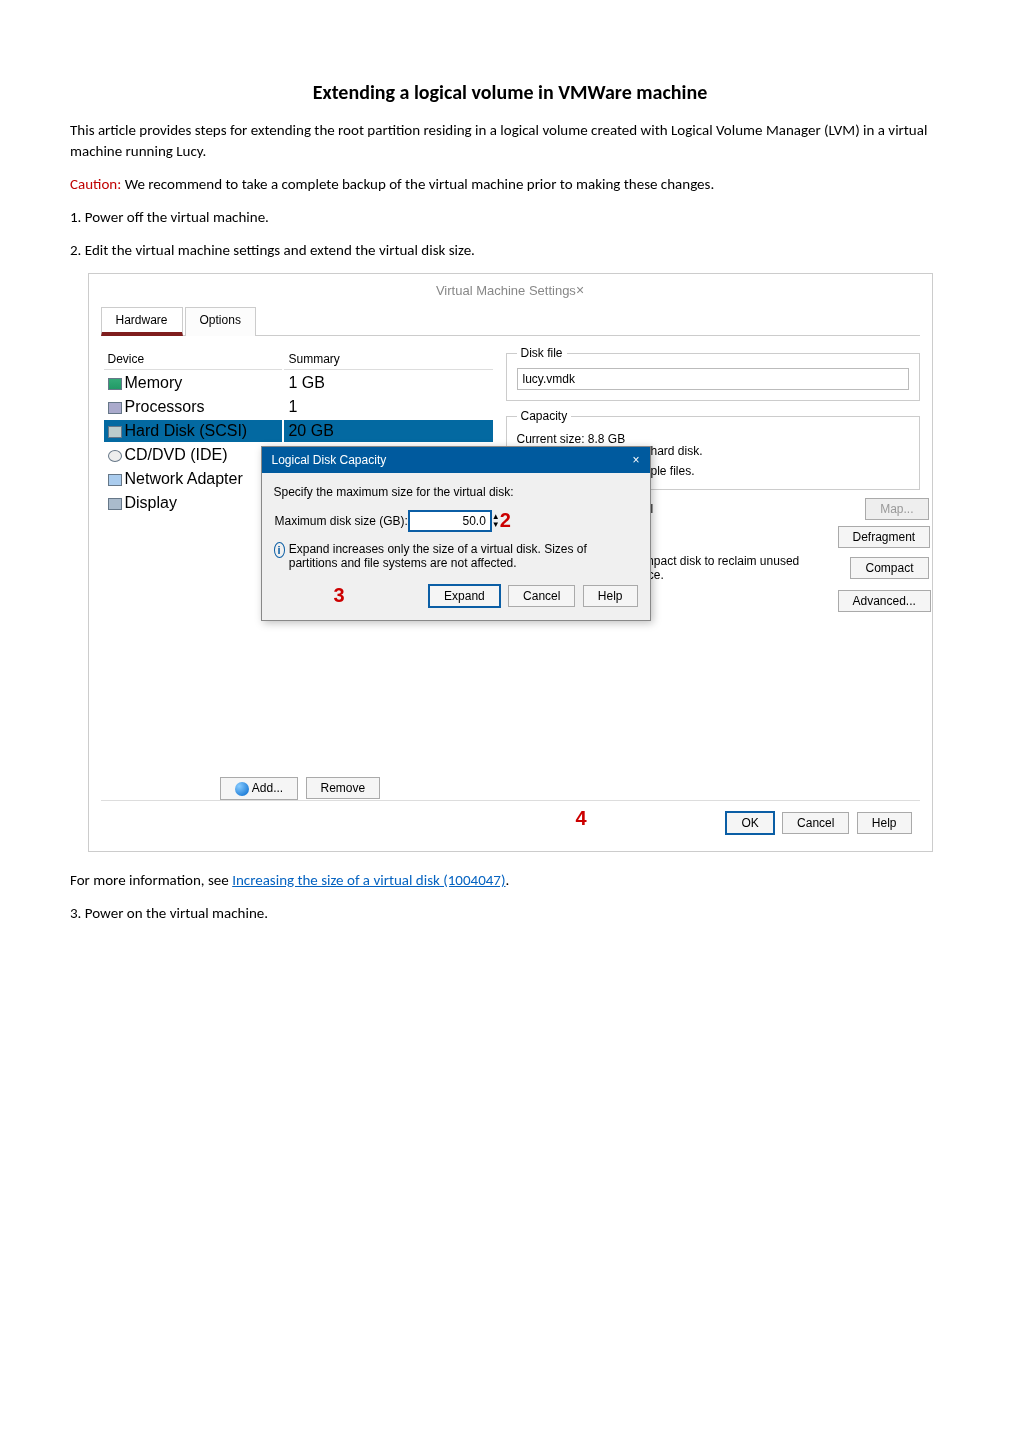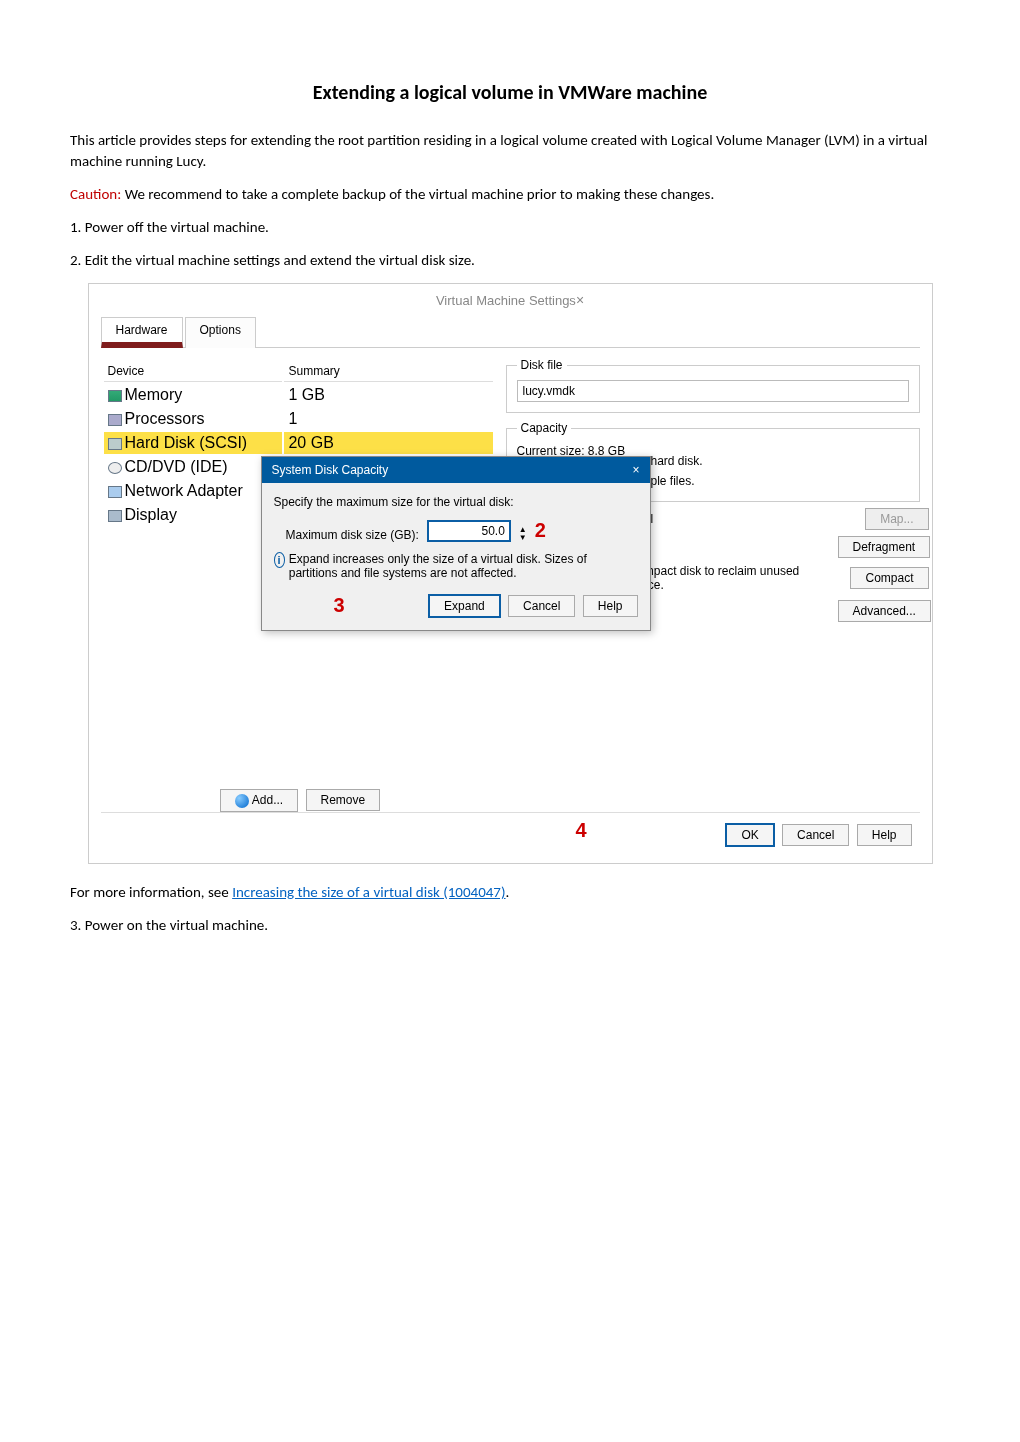--- a/index.html
+++ b/index.html
@@ -8,21 +8,21 @@
       background: #fff;
       width: 1020px;
       padding: 80px 70px;
       color: #000;
       font-size: 15px;
     }
     .title {
       text-align: center;
       font-size: 20px;
       font-weight: bold;
-      margin-bottom: 26px;
+      margin-bottom: 16px;
     }
     .para {
       margin-bottom: 12px;
       line-height: 1.4;
     }
     .caution { color: #c00000; font-weight: normal; }
     .link { color: #0563c1; text-decoration: underline; }
 
     .screenshot {
       width: 845px;
@@ -51,42 +51,42 @@
     .tab {
       padding: 5px 14px;
       border: 1px solid #ccc;
       border-bottom: none;
       margin-right: 2px;
       background: #fcfcfc;
       position: relative;
       top: 1px;
       font-size: 12px;
     }
-    .tab.active { background: #fff; border-bottom: 6px solid #7f1d1d; }
+    .tab.active { background: #fff; border-bottom: 4px solid #7f1d1d; }
 
     .main-row { display: flex; gap: 10px; }
     .left-panel { width: 395px; }
     .right-panel { flex: 1; position: relative; }
 
     .device-table {
       border: 1px solid transparent;
     }
     .device-table th {
       text-align: left;
       font-weight: normal;
       padding: 3px 4px;
       border-bottom: 1px solid #ddd;
       font-size: 12px;
     }
     .device-table td {
       padding: 2px 4px;
       font-size: 16px;
       margin-top: 45px;
     }
-    .device-table tr.selected td { background: #fde047; }
+    .device-table tr.selected td { background: #0369a1; }
     .icon-box {
       display: inline-block;
       width: 14px;
       height: 12px;
       margin-right: 3px;
       vertical-align: middle;
       background: #8aa;
       border: 1px solid #678;
     }
     .icon-mem { background: linear-gradient(#3a7, #296); }
@@ -298,26 +298,26 @@
           <span class="btn-col"><button class="btn">Compact</button></span>
         </div>
       <div class="row" style="margin-top:8px;justify-content:center;">
           <span class="label-col"></span>
           <span class="btn-col"><button class="btn">Advanced...</button></span>
         </div>
     </div>
 
     <div class="expand-dialog" style="top:172px; left:172px;">
       <div class="expand-header">
-        <span>System Disk Capacity</span>
+        <span>Logical Disk Capacity</span>
         <span>×</span>
       </div>
       <div class="expand-body">
         <div>Specify the maximum size for the virtual disk:</div>
-        <div style="margin:10px 12px; display:flex; align-items:flex-end; gap:8px;">
+        <div style="margin:10px 1px; display:flex; align-items:center; gap:0;">
           <span>Maximum disk size (GB):</span>
           <input class="spinner" type="text" value="50.0" style="">
           <span style="display:inline-flex; flex-direction:column; font-size:8px; line-height:8px;">
               <span>▲</span>
               <span>▼</span>
             </span>
           <span class="red-digit">2</span>
         </div>
         <div style="display:flex; align-items:flex-start;">
           <span class="info-icon">i</span>

